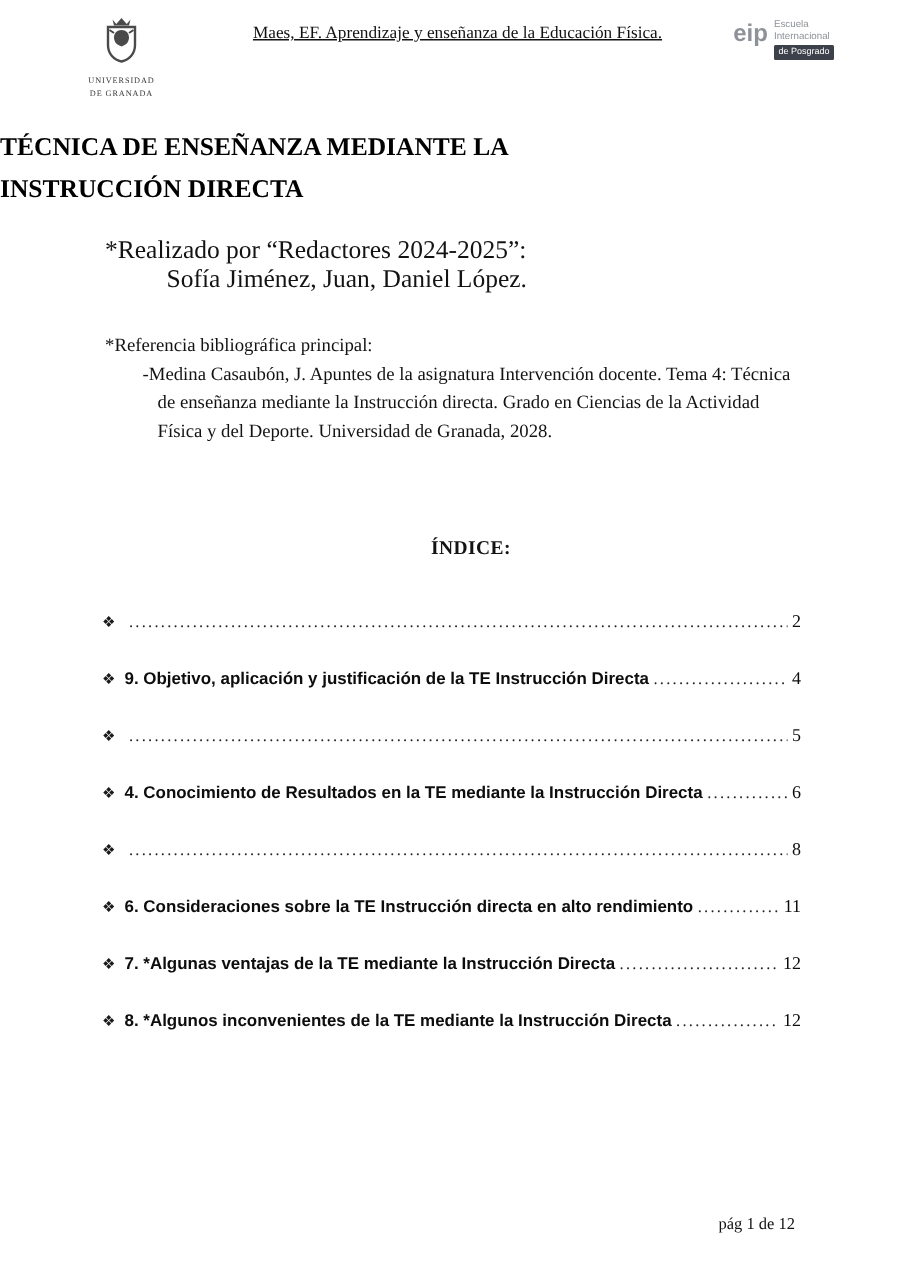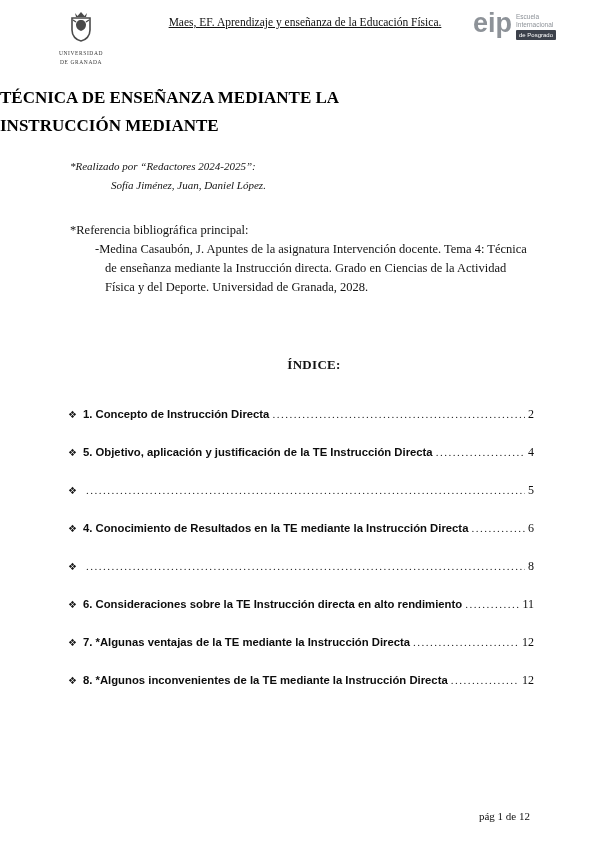--- a/index.html
+++ b/index.html
@@ -11,32 +11,32 @@
   }
 
   
   .ugr-logo { position:absolute; top:10px; left:55px; width:52px; text-align:center; }
   .ugr-caption { font-size:5.5px; letter-spacing:0.6px; color:#3a3a3a; line-height:7px; margin-top:2px; font-family:"Liberation Serif", serif; }
   .course-header {
     position:absolute; top:16px; left:130px; right:120px; text-align:center;
     font-size:11.5px; text-decoration:underline; color:#111;
   }
   .eip-logo { position:absolute; top:10px; right:44px; display:flex; align-items:flex-start; gap:4px; }
-  .eip-glyph { font-family:"Liberation Sans", sans-serif; font-weight:bold; font-size:27px; color:#8d9298; line-height:26px; }
+  .eip-glyph { font-family:"Liberation Sans", sans-serif; font-weight:bold; font-size:16px; color:#8d9298; line-height:26px; }
   .eip-text { display:flex; flex-direction:column; font-family:"Liberation Sans", sans-serif; font-size:6.5px; color:#8d9298; line-height:8px; padding-top:3px; }
   .eip-badge { margin-top:1px; background:#3c414b; color:#ffffff; padding:1px 3px; font-size:6px; border-radius:1px; align-self:flex-start; }
 
   
   .doc-title {
     position:absolute; top:84px; left:0; right:0; 
     font-size:17px; font-weight:bold; line-height:28px; color:#000;
   }
 
   
-  .authors-block { position:absolute; top:157px; left:70px; right:68px; font-size:11px; line-height:19px;font-style:italic; }
+  .authors-block { position:absolute; top:157px; left:70px; right:68px; font-size:17px; line-height:19px; }
   .authors-names { margin-left:41px; }
 
   .reference-block { position:absolute; top:221px; left:70px; right:65px; font-size:12.5px; line-height:19px; }
   .reference-citation { margin-left:25px; padding-left:10px; text-indent:-10px; }
 
   
   .index-heading {
     position:absolute; top:357px; left:0; right:0; text-align:center;
     font-size:13px; font-weight:bold; letter-spacing:0.3px;margin-left:28px;
   }
@@ -79,47 +79,46 @@
     <div class="eip-glyph">eip</div>
     <div class="eip-text">
       <span>Escuela</span>
       <span>Internacional</span>
       <span class="eip-badge">de Posgrado</span>
     </div>
   </div>
 
   <div class="doc-title">
     <div>TÉCNICA DE ENSEÑANZA MEDIANTE LA</div>
-    <div>INSTRUCCIÓN MEDIANTE</div>
+    <div>INSTRUCCIÓN DIRECTA</div>
   </div>
 
   <div class="authors-block">
     <div>*Realizado por “Redactores 2024-2025”:</div>
     <div class="authors-names">Sofía Jiménez, Juan, Daniel López.</div>
   </div>
 
   <div class="reference-block">
     <div>*Referencia bibliográfica principal:</div>
     <div class="reference-citation">-Medina Casaubón, J. Apuntes de la asignatura Intervención docente. Tema 4: Técnica de enseñanza mediante la Instrucción directa. Grado en Ciencias de la Actividad Física y del Deporte. Universidad de Granada, 2028.</div>
   </div>
 
   <div class="index-heading">ÍNDICE:</div>
 
   <div class="toc">
 
     <div class="toc-row">
       <span class="toc-bullet">❖</span>
-      <span class="toc-label">1. Concepto de Instrucción Directa</span>
       <span class="toc-dots"></span>
       <span class="toc-page">2</span>
     </div>
 
     <div class="toc-row">
       <span class="toc-bullet">❖</span>
-      <span class="toc-label">5. Objetivo, aplicación y justificación de la TE Instrucción Directa</span>
+      <span class="toc-label">9. Objetivo, aplicación y justificación de la TE Instrucción Directa</span>
       <span class="toc-dots"></span>
       <span class="toc-page">4</span>
     </div>
 
     <div class="toc-row">
       <span class="toc-bullet">❖</span>
       <span class="toc-dots"></span>
       <span class="toc-page">5</span>
     </div>
 

